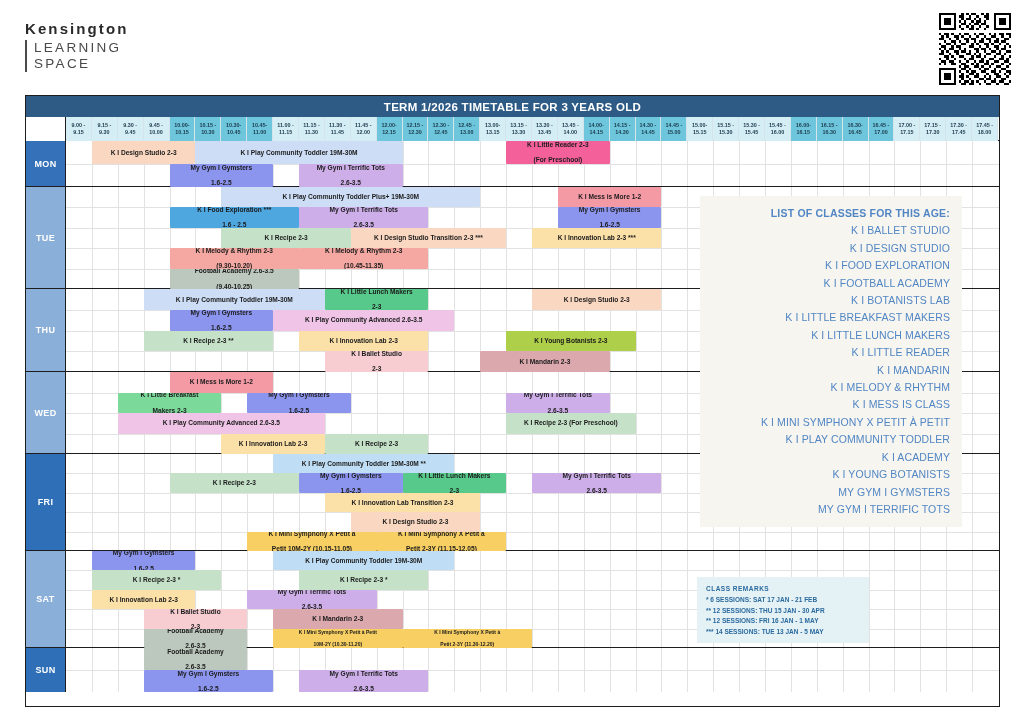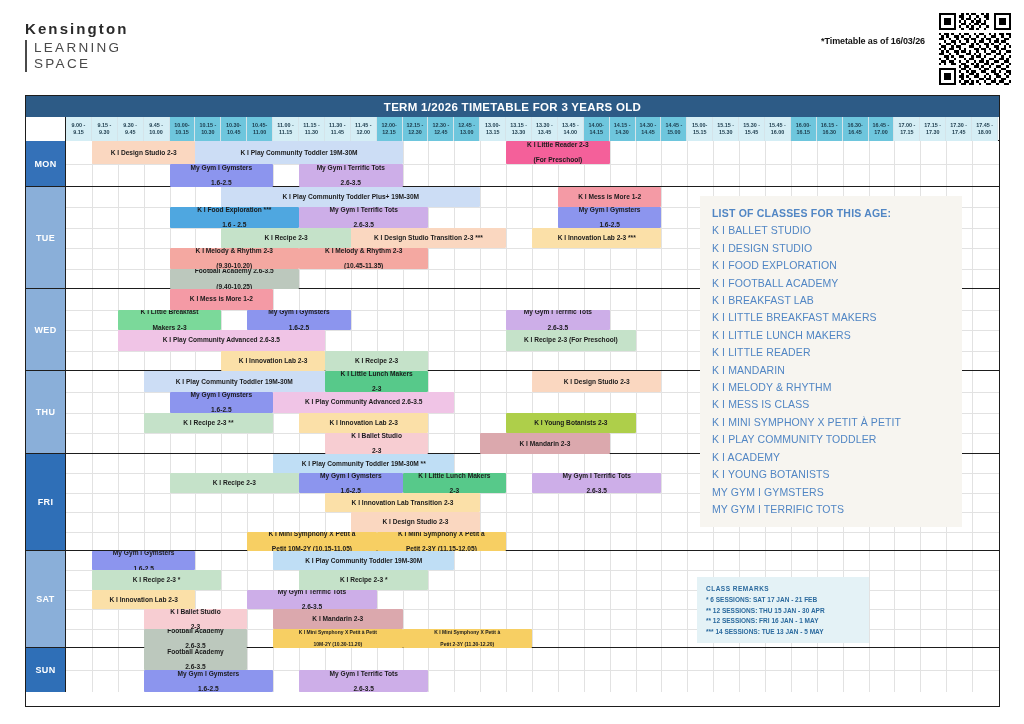--- a/index.html
+++ b/index.html
@@ -80,20 +80,21 @@
     display:flex; align-items:center; justify-content:center; text-align:center;
     font-size:6.6px; line-height:7.6px; color:#1b1b1b; font-weight:600;
     padding:0 2px; overflow:hidden;
   }
   .ev.sm { font-size:5px; line-height:6.2px; }
 
   
   #classlist {
     position:absolute; z-index:6; background:#f7f5f0;
     padding:9px 12px;
+    text-align:right;
   }
   #classlist .hd {
     font-size:10.5px; font-weight:700; color:#5186c4; letter-spacing:.2px;
     line-height:17.4px;
   }
   #classlist .it {
     font-size:10.5px; font-weight:400; color:#5186c4; letter-spacing:.1px;
     line-height:17.4px; white-space:nowrap;
   }
   #remarks {
@@ -114,21 +115,20 @@
 
   <div id="logo">
     <div class="kens">Kensington</div>
     <div class="sub">
       <div>LEARNING</div>
       <div>SPACE</div>
     </div>
   </div>
 
   <div id="title-wrap">
-    <div id="title-note">*Timetable as of 16/03/26</div>
   </div>
 
   <svg id="qr" viewBox="0 0 29 29" shape-rendering="crispEdges">
     <rect width="29" height="29" fill="#fff"></rect>
     <g fill="#000">
       <path d="M0 0h7v7H0z"></path>
         <path d="M1 1h5v5H1z" fill="#fff"></path>
         <path d="M2 2h3v3H2z"></path>
       <path d="M22 0h7v7h-7z"></path>
         <path d="M23 1h5v5h-5z" fill="#fff"></path>
@@ -462,20 +462,99 @@
           <span>K I Melody &amp; Rhythm 2-3</span>
           <br>
           <span>(10.45-11.35)</span>
         </div>
         <div class="ev" style="left: 143.556px; width: 129.444px; top: 81.6px; height: 20.4px; background: rgb(188, 200, 189); flex-direction: column;">
           <span>Football Academy 2.6-3.5</span>
           <br>
           <span>(9.40-10.25)</span>
         </div>
       </div>
+      <div class="dayrow" style="height: 83px;">
+        <div class="daylabel" style="background: rgb(138, 175, 217);">THU</div>
+        <div class="gridlines">
+          <div class="vline" style="left: 25.8889px;"></div>
+          <div class="vline" style="left: 51.7778px;"></div>
+          <div class="vline" style="left: 77.6667px;"></div>
+          <div class="vline" style="left: 103.556px;"></div>
+          <div class="vline" style="left: 129.444px;"></div>
+          <div class="vline" style="left: 155.333px;"></div>
+          <div class="vline" style="left: 181.222px;"></div>
+          <div class="vline" style="left: 207.111px;"></div>
+          <div class="vline" style="left: 233px;"></div>
+          <div class="vline" style="left: 258.889px;"></div>
+          <div class="vline" style="left: 284.778px;"></div>
+          <div class="vline" style="left: 310.667px;"></div>
+          <div class="vline" style="left: 336.556px;"></div>
+          <div class="vline" style="left: 362.444px;"></div>
+          <div class="vline" style="left: 388.333px;"></div>
+          <div class="vline" style="left: 414.222px;"></div>
+          <div class="vline" style="left: 440.111px;"></div>
+          <div class="vline" style="left: 466px;"></div>
+          <div class="vline" style="left: 491.889px;"></div>
+          <div class="vline" style="left: 517.778px;"></div>
+          <div class="vline" style="left: 543.667px;"></div>
+          <div class="vline" style="left: 569.556px;"></div>
+          <div class="vline" style="left: 595.444px;"></div>
+          <div class="vline" style="left: 621.333px;"></div>
+          <div class="vline" style="left: 647.222px;"></div>
+          <div class="vline" style="left: 673.111px;"></div>
+          <div class="vline" style="left: 699px;"></div>
+          <div class="vline" style="left: 724.889px;"></div>
+          <div class="vline" style="left: 750.778px;"></div>
+          <div class="vline" style="left: 776.667px;"></div>
+          <div class="vline" style="left: 802.556px;"></div>
+          <div class="vline" style="left: 828.444px;"></div>
+          <div class="vline" style="left: 854.333px;"></div>
+          <div class="vline" style="left: 880.222px;"></div>
+          <div class="vline" style="left: 906.111px;"></div>
+          <div class="hline" style="top: 20.75px;"></div>
+          <div class="hline" style="top: 41.5px;"></div>
+          <div class="hline" style="top: 62.25px;"></div>
+        </div>
+        <div class="ev" style="left: 117.667px; width: 181.222px; top: 0px; height: 20.75px; background: rgb(204, 221, 245); flex-direction: column;">
+          <span>K I Play Community Toddler 19M-30M</span>
+        </div>
+        <div class="ev" style="left: 298.889px; width: 103.556px; top: 0px; height: 20.75px; background: rgb(87, 201, 138); flex-direction: column;">
+          <span>K I Little Lunch Makers</span>
+          <br>
+          <span>2-3</span>
+        </div>
+        <div class="ev" style="left: 506px; width: 129.444px; top: 0px; height: 20.75px; background: rgb(250, 215, 192); flex-direction: column;">
+          <span>K I Design Studio 2-3</span>
+        </div>
+        <div class="ev" style="left: 143.556px; width: 103.556px; top: 20.75px; height: 20.75px; background: rgb(140, 149, 238); flex-direction: column;">
+          <span>My Gym I Gymsters</span>
+          <br>
+          <span>1.6-2.5</span>
+        </div>
+        <div class="ev" style="left: 247.111px; width: 181.222px; top: 20.75px; height: 20.75px; background: rgb(240, 196, 230); flex-direction: column;">
+          <span>K I Play Community Advanced 2.6-3.5</span>
+        </div>
+        <div class="ev" style="left: 117.667px; width: 129.444px; top: 41.5px; height: 20.75px; background: rgb(197, 226, 201); flex-direction: column;">
+          <span>K I Recipe 2-3 **</span>
+        </div>
+        <div class="ev" style="left: 273px; width: 129.444px; top: 41.5px; height: 20.75px; background: rgb(251, 224, 168); flex-direction: column;">
+          <span>K I Innovation Lab 2-3</span>
+        </div>
+        <div class="ev" style="left: 480.111px; width: 129.444px; top: 41.5px; height: 20.75px; background: rgb(174, 207, 74); flex-direction: column;">
+          <span>K I Young Botanists 2-3</span>
+        </div>
+        <div class="ev" style="left: 298.889px; width: 103.556px; top: 62.25px; height: 20.75px; background: rgb(247, 205, 210); flex-direction: column;">
+          <span>K I Ballet Studio</span>
+          <br>
+          <span>2-3</span>
+        </div>
+        <div class="ev" style="left: 454.222px; width: 129.444px; top: 62.25px; height: 20.75px; background: rgb(219, 168, 173); flex-direction: column;">
+          <span>K I Mandarin 2-3</span>
+        </div>
+      </div>
       <div class="dayrow" style="height: 82px;">
         <div class="daylabel" style="background: rgb(138, 175, 217);">WED</div>
         <div class="gridlines">
           <div class="vline" style="left: 25.8889px;"></div>
           <div class="vline" style="left: 51.7778px;"></div>
           <div class="vline" style="left: 77.6667px;"></div>
           <div class="vline" style="left: 103.556px;"></div>
           <div class="vline" style="left: 129.444px;"></div>
           <div class="vline" style="left: 155.333px;"></div>
           <div class="vline" style="left: 181.222px;"></div>
@@ -533,99 +612,20 @@
           <span>K I Play Community Advanced 2.6-3.5</span>
         </div>
         <div class="ev" style="left: 480.111px; width: 129.444px; top: 41px; height: 20.5px; background: rgb(197, 226, 201); flex-direction: column;">
           <span>K I Recipe 2-3 (For Preschool)</span>
         </div>
         <div class="ev" style="left: 195.333px; width: 103.556px; top: 61.5px; height: 20.5px; background: rgb(251, 224, 168); flex-direction: column;">
           <span>K I Innovation Lab 2-3</span>
         </div>
         <div class="ev" style="left: 298.889px; width: 103.556px; top: 61.5px; height: 20.5px; background: rgb(197, 226, 201); flex-direction: column;">
           <span>K I Recipe 2-3</span>
-        </div>
-      </div>
-      <div class="dayrow" style="height: 83px;">
-        <div class="daylabel" style="background: rgb(138, 175, 217);">THU</div>
-        <div class="gridlines">
-          <div class="vline" style="left: 25.8889px;"></div>
-          <div class="vline" style="left: 51.7778px;"></div>
-          <div class="vline" style="left: 77.6667px;"></div>
-          <div class="vline" style="left: 103.556px;"></div>
-          <div class="vline" style="left: 129.444px;"></div>
-          <div class="vline" style="left: 155.333px;"></div>
-          <div class="vline" style="left: 181.222px;"></div>
-          <div class="vline" style="left: 207.111px;"></div>
-          <div class="vline" style="left: 233px;"></div>
-          <div class="vline" style="left: 258.889px;"></div>
-          <div class="vline" style="left: 284.778px;"></div>
-          <div class="vline" style="left: 310.667px;"></div>
-          <div class="vline" style="left: 336.556px;"></div>
-          <div class="vline" style="left: 362.444px;"></div>
-          <div class="vline" style="left: 388.333px;"></div>
-          <div class="vline" style="left: 414.222px;"></div>
-          <div class="vline" style="left: 440.111px;"></div>
-          <div class="vline" style="left: 466px;"></div>
-          <div class="vline" style="left: 491.889px;"></div>
-          <div class="vline" style="left: 517.778px;"></div>
-          <div class="vline" style="left: 543.667px;"></div>
-          <div class="vline" style="left: 569.556px;"></div>
-          <div class="vline" style="left: 595.444px;"></div>
-          <div class="vline" style="left: 621.333px;"></div>
-          <div class="vline" style="left: 647.222px;"></div>
-          <div class="vline" style="left: 673.111px;"></div>
-          <div class="vline" style="left: 699px;"></div>
-          <div class="vline" style="left: 724.889px;"></div>
-          <div class="vline" style="left: 750.778px;"></div>
-          <div class="vline" style="left: 776.667px;"></div>
-          <div class="vline" style="left: 802.556px;"></div>
-          <div class="vline" style="left: 828.444px;"></div>
-          <div class="vline" style="left: 854.333px;"></div>
-          <div class="vline" style="left: 880.222px;"></div>
-          <div class="vline" style="left: 906.111px;"></div>
-          <div class="hline" style="top: 20.75px;"></div>
-          <div class="hline" style="top: 41.5px;"></div>
-          <div class="hline" style="top: 62.25px;"></div>
-        </div>
-        <div class="ev" style="left: 117.667px; width: 181.222px; top: 0px; height: 20.75px; background: rgb(204, 221, 245); flex-direction: column;">
-          <span>K I Play Community Toddler 19M-30M</span>
-        </div>
-        <div class="ev" style="left: 298.889px; width: 103.556px; top: 0px; height: 20.75px; background: rgb(87, 201, 138); flex-direction: column;">
-          <span>K I Little Lunch Makers</span>
-          <br>
-          <span>2-3</span>
-        </div>
-        <div class="ev" style="left: 506px; width: 129.444px; top: 0px; height: 20.75px; background: rgb(250, 215, 192); flex-direction: column;">
-          <span>K I Design Studio 2-3</span>
-        </div>
-        <div class="ev" style="left: 143.556px; width: 103.556px; top: 20.75px; height: 20.75px; background: rgb(140, 149, 238); flex-direction: column;">
-          <span>My Gym I Gymsters</span>
-          <br>
-          <span>1.6-2.5</span>
-        </div>
-        <div class="ev" style="left: 247.111px; width: 181.222px; top: 20.75px; height: 20.75px; background: rgb(240, 196, 230); flex-direction: column;">
-          <span>K I Play Community Advanced 2.6-3.5</span>
-        </div>
-        <div class="ev" style="left: 117.667px; width: 129.444px; top: 41.5px; height: 20.75px; background: rgb(197, 226, 201); flex-direction: column;">
-          <span>K I Recipe 2-3 **</span>
-        </div>
-        <div class="ev" style="left: 273px; width: 129.444px; top: 41.5px; height: 20.75px; background: rgb(251, 224, 168); flex-direction: column;">
-          <span>K I Innovation Lab 2-3</span>
-        </div>
-        <div class="ev" style="left: 480.111px; width: 129.444px; top: 41.5px; height: 20.75px; background: rgb(174, 207, 74); flex-direction: column;">
-          <span>K I Young Botanists 2-3</span>
-        </div>
-        <div class="ev" style="left: 298.889px; width: 103.556px; top: 62.25px; height: 20.75px; background: rgb(247, 205, 210); flex-direction: column;">
-          <span>K I Ballet Studio</span>
-          <br>
-          <span>2-3</span>
-        </div>
-        <div class="ev" style="left: 454.222px; width: 129.444px; top: 62.25px; height: 20.75px; background: rgb(219, 168, 173); flex-direction: column;">
-          <span>K I Mandarin 2-3</span>
         </div>
       </div>
       <div class="dayrow" style="height: 97px;">
         <div class="daylabel" style="background: rgb(47, 111, 183);">FRI</div>
         <div class="gridlines">
           <div class="vline" style="left: 25.8889px;"></div>
           <div class="vline" style="left: 51.7778px;"></div>
           <div class="vline" style="left: 77.6667px;"></div>
           <div class="vline" style="left: 103.556px;"></div>
           <div class="vline" style="left: 129.444px;"></div>
@@ -849,21 +849,21 @@
       </div>
     </div>
 </div>
 
 <div id="classlist" style="left: 700px; top: 196px; width: 262px; height: auto;">
     <div class="hd">LIST OF CLASSES FOR THIS AGE:</div>
     <div class="it">K I BALLET STUDIO</div>
     <div class="it">K I DESIGN STUDIO</div>
     <div class="it">K I FOOD EXPLORATION</div>
     <div class="it">K I FOOTBALL ACADEMY</div>
-    <div class="it">K I BREAKFAST LAB</div>
+    <div class="it">K I BOTANISTS LAB</div>
     <div class="it">K I LITTLE BREAKFAST MAKERS</div>
     <div class="it">K I LITTLE LUNCH MAKERS</div>
     <div class="it">K I LITTLE READER</div>
     <div class="it">K I MANDARIN</div>
     <div class="it">K I MELODY &amp; RHYTHM</div>
     <div class="it">K I MESS IS CLASS</div>
     <div class="it">K I MINI SYMPHONY X PETIT À PETIT</div>
     <div class="it">K I PLAY COMMUNITY TODDLER</div>
     <div class="it">K I ACADEMY</div>
     <div class="it">K I YOUNG BOTANISTS</div>

